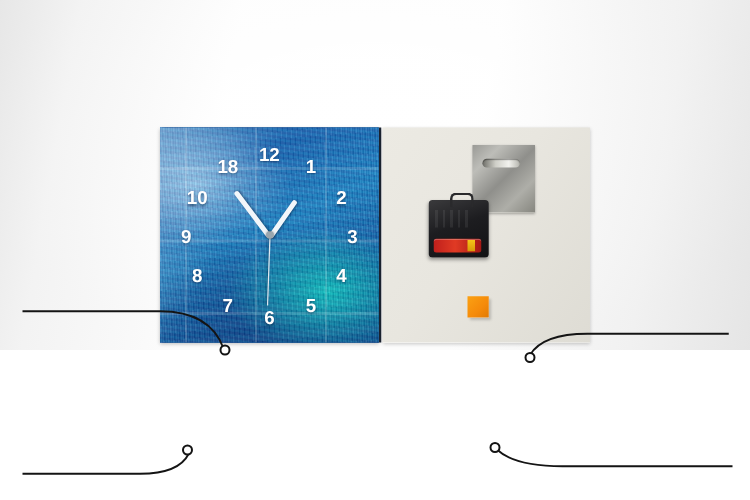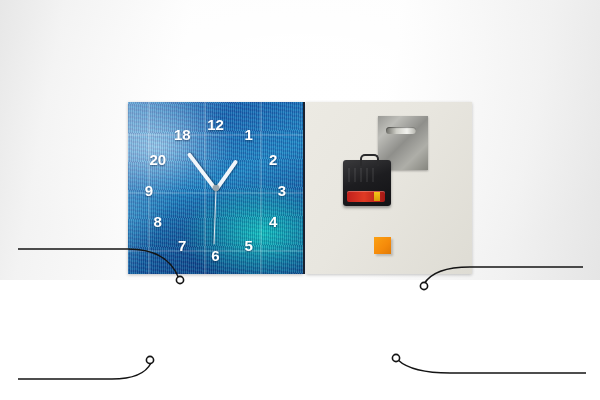--- a/index.html
+++ b/index.html
@@ -119,21 +119,21 @@
         <span class="num" style="left:50%;top:13%">12</span>
         <span class="num" style="left:69%;top:18.5%">1</span>
         <span class="num" style="left:83%;top:33%">2</span>
         <span class="num" style="left:88%;top:51%">3</span>
         <span class="num" style="left:83%;top:69%">4</span>
         <span class="num" style="left:69%;top:83%">5</span>
         <span class="num" style="left:50%;top:89%">6</span>
         <span class="num" style="left:31%;top:83%">7</span>
         <span class="num" style="left:17%;top:69%">8</span>
         <span class="num" style="left:12%;top:51%">9</span>
-        <span class="num" style="left:17%;top:33%">20</span>
+        <span class="num" style="left:17%;top:33%">10</span>
         <span class="num" style="left:31%;top:18.5%">18</span>
 
         <div class="hand hand-m"></div>
         <div class="hand hand-h"></div>
         <div class="hand hand-s"></div>
         <div class="cap"></div>
       </div>
     </div>
 
     <div class="clock-back">

